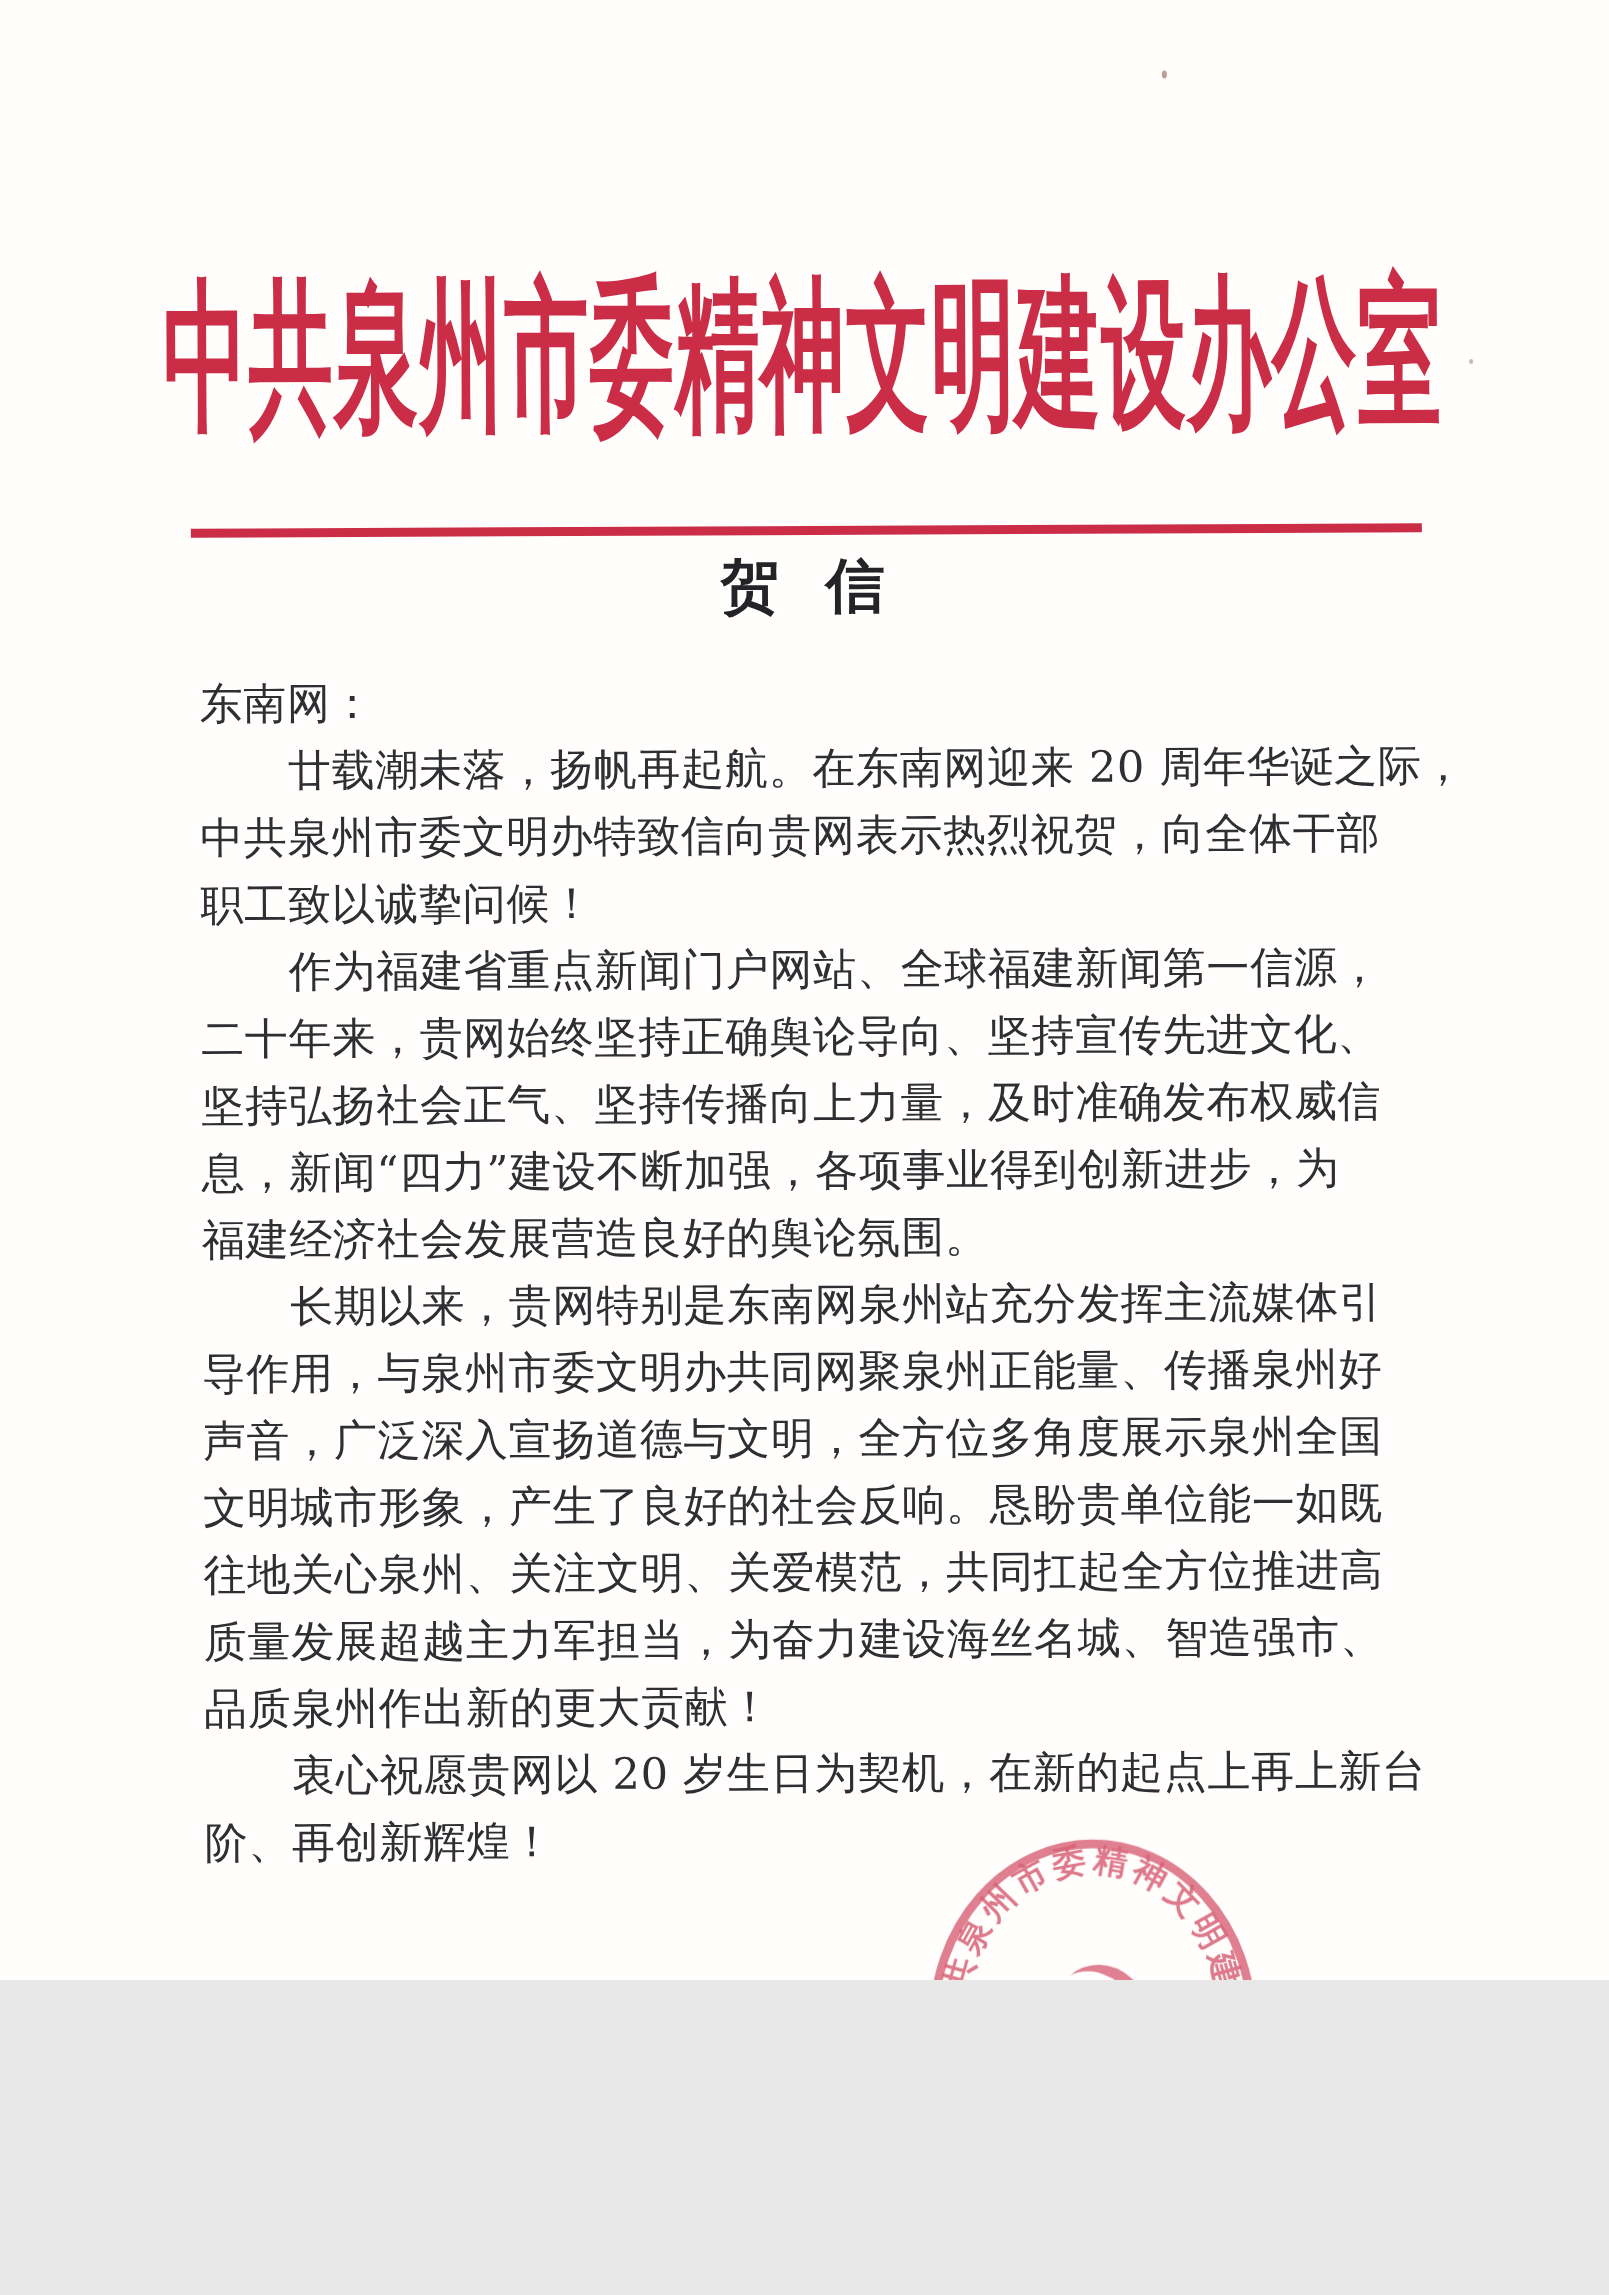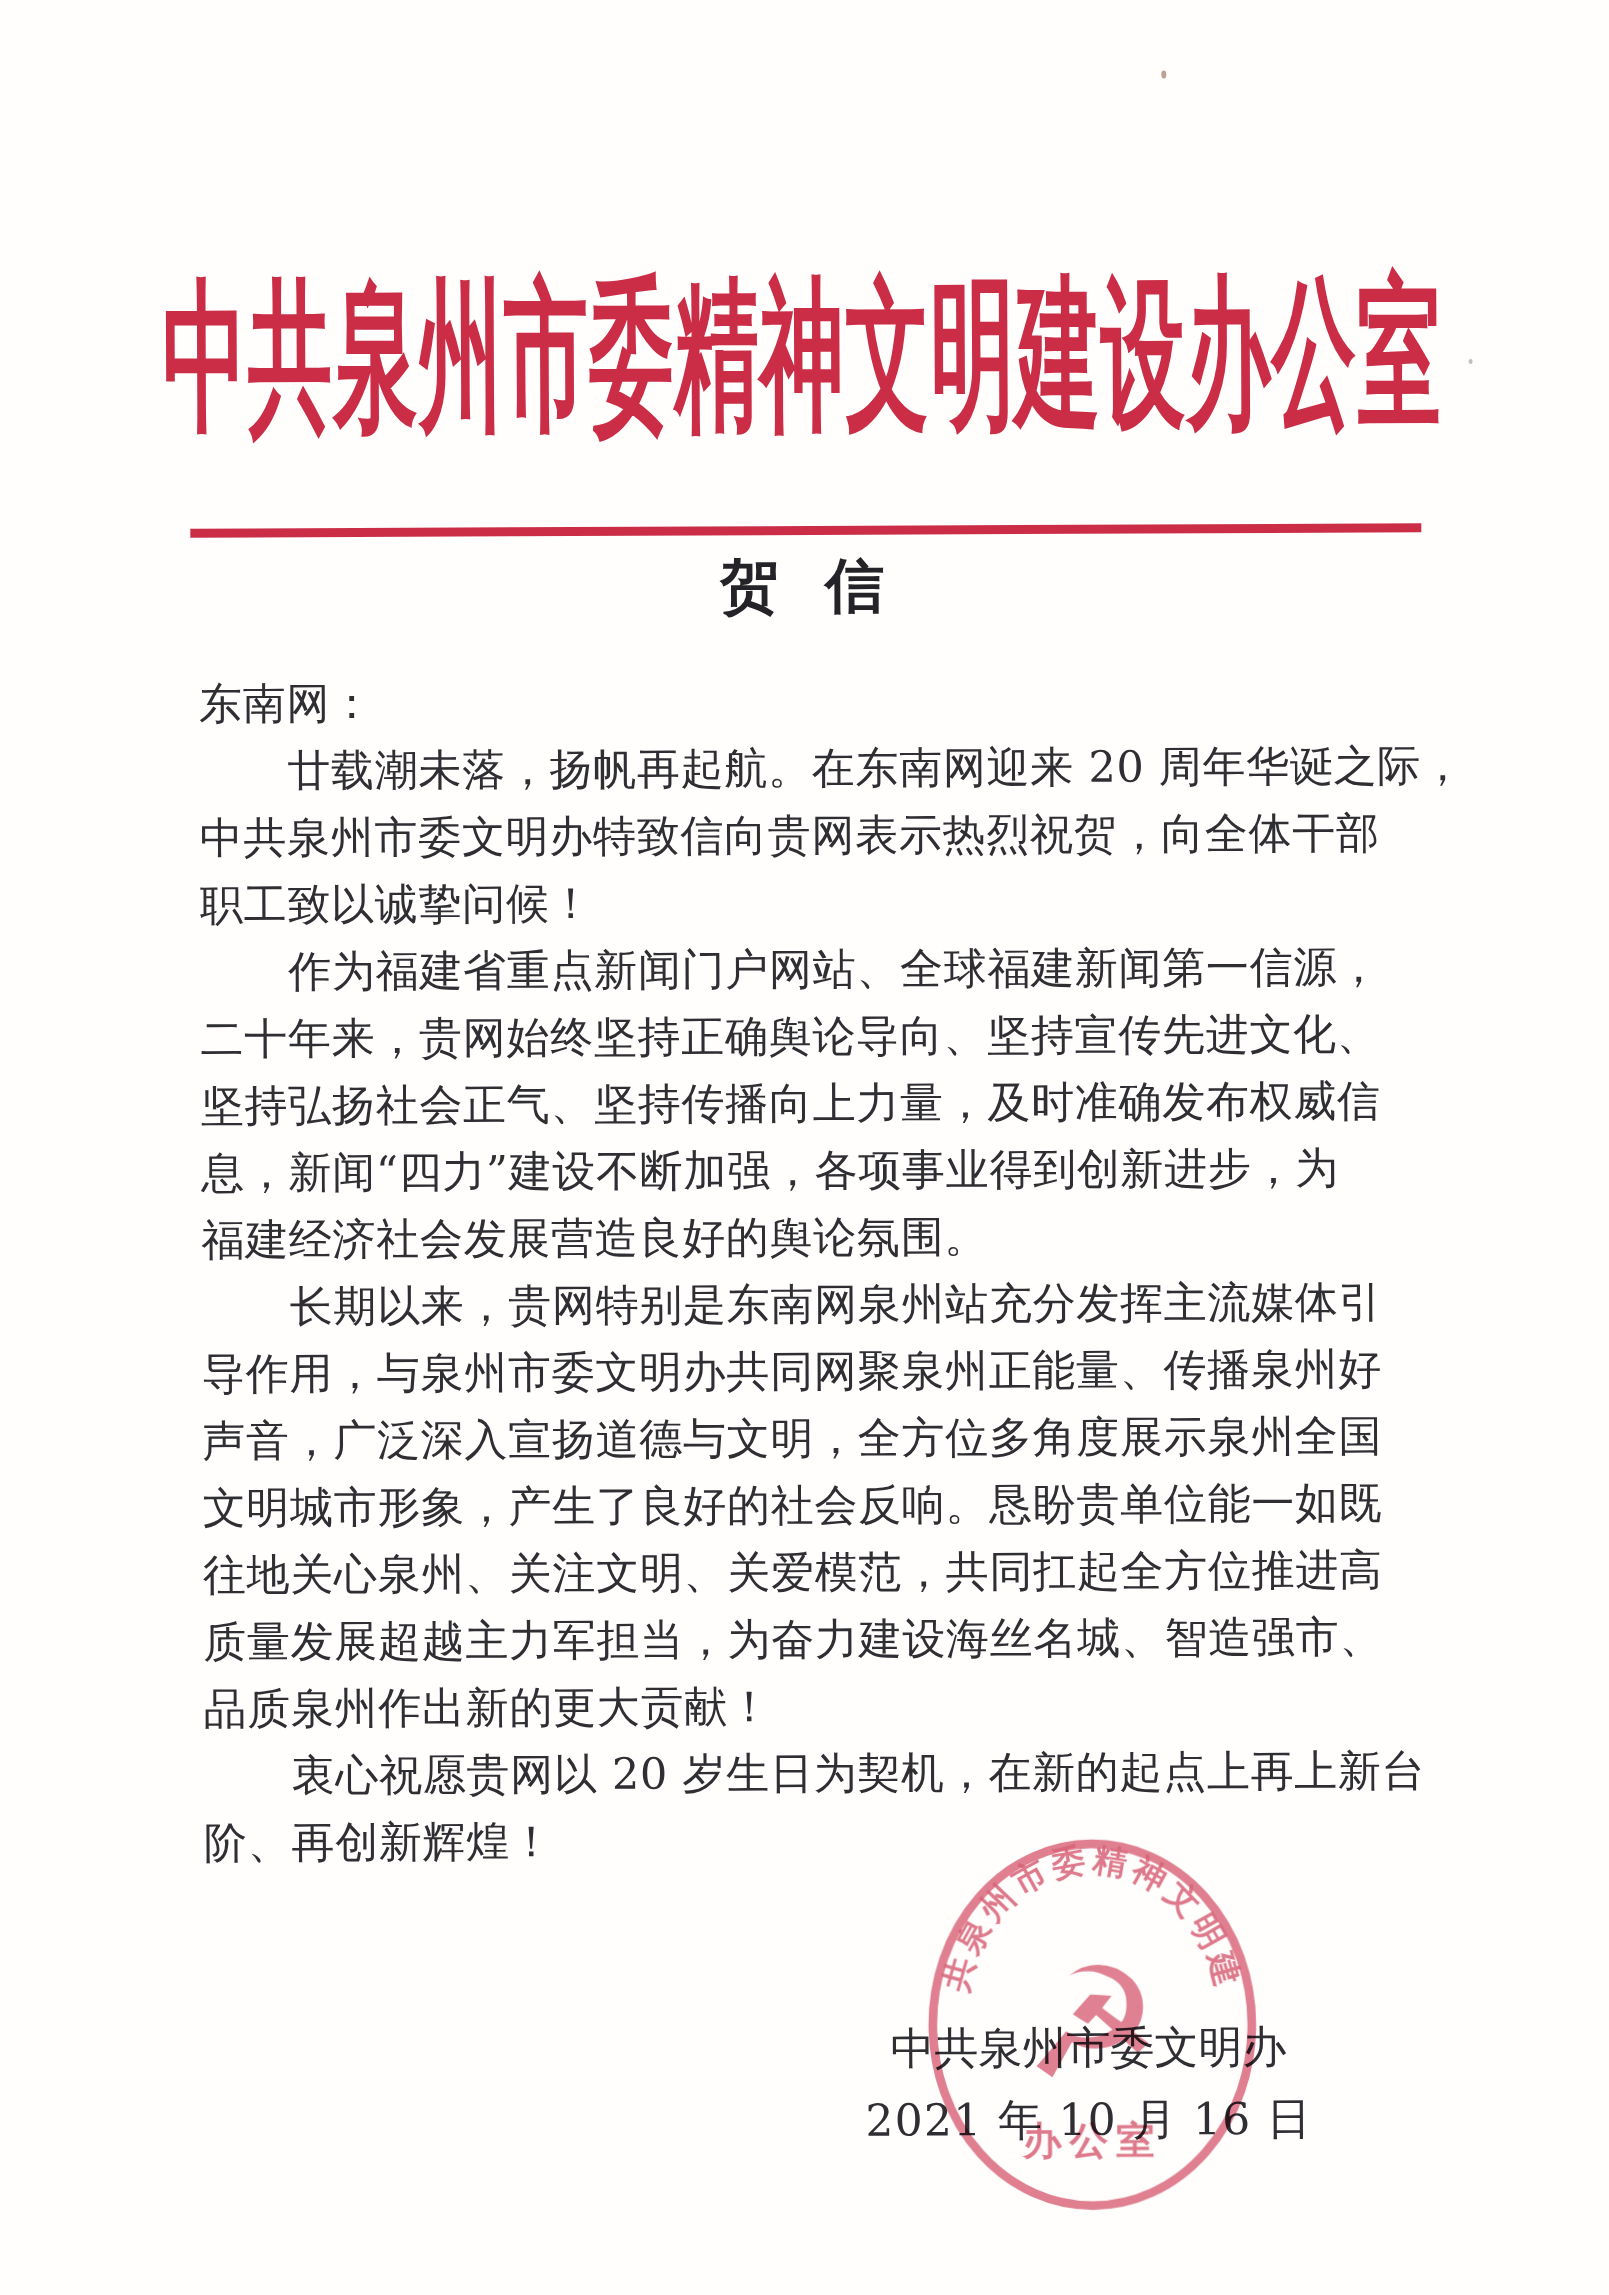--- a/index.html
+++ b/index.html
@@ -1,19 +1,19 @@
 <!DOCTYPE html>
 <html style="font-size:10.7px"><head>
 <meta charset="utf-8">
 <style>
   html, body { margin: 0; padding: 0; background: #e8e8e8; }
   .page {
     position: relative;
     width: 1610px;
-    height: 2295px;
+    height: 1980px;
     margin: 0 auto;
     background: #fffefd;
     overflow: hidden;
     font-family: "DejaVu Serif", serif;
   }
   .scan-rotate {
     position: absolute;
     inset: 0;
     transform: rotate(-0.25deg);
     transform-origin: 50% 40%;

